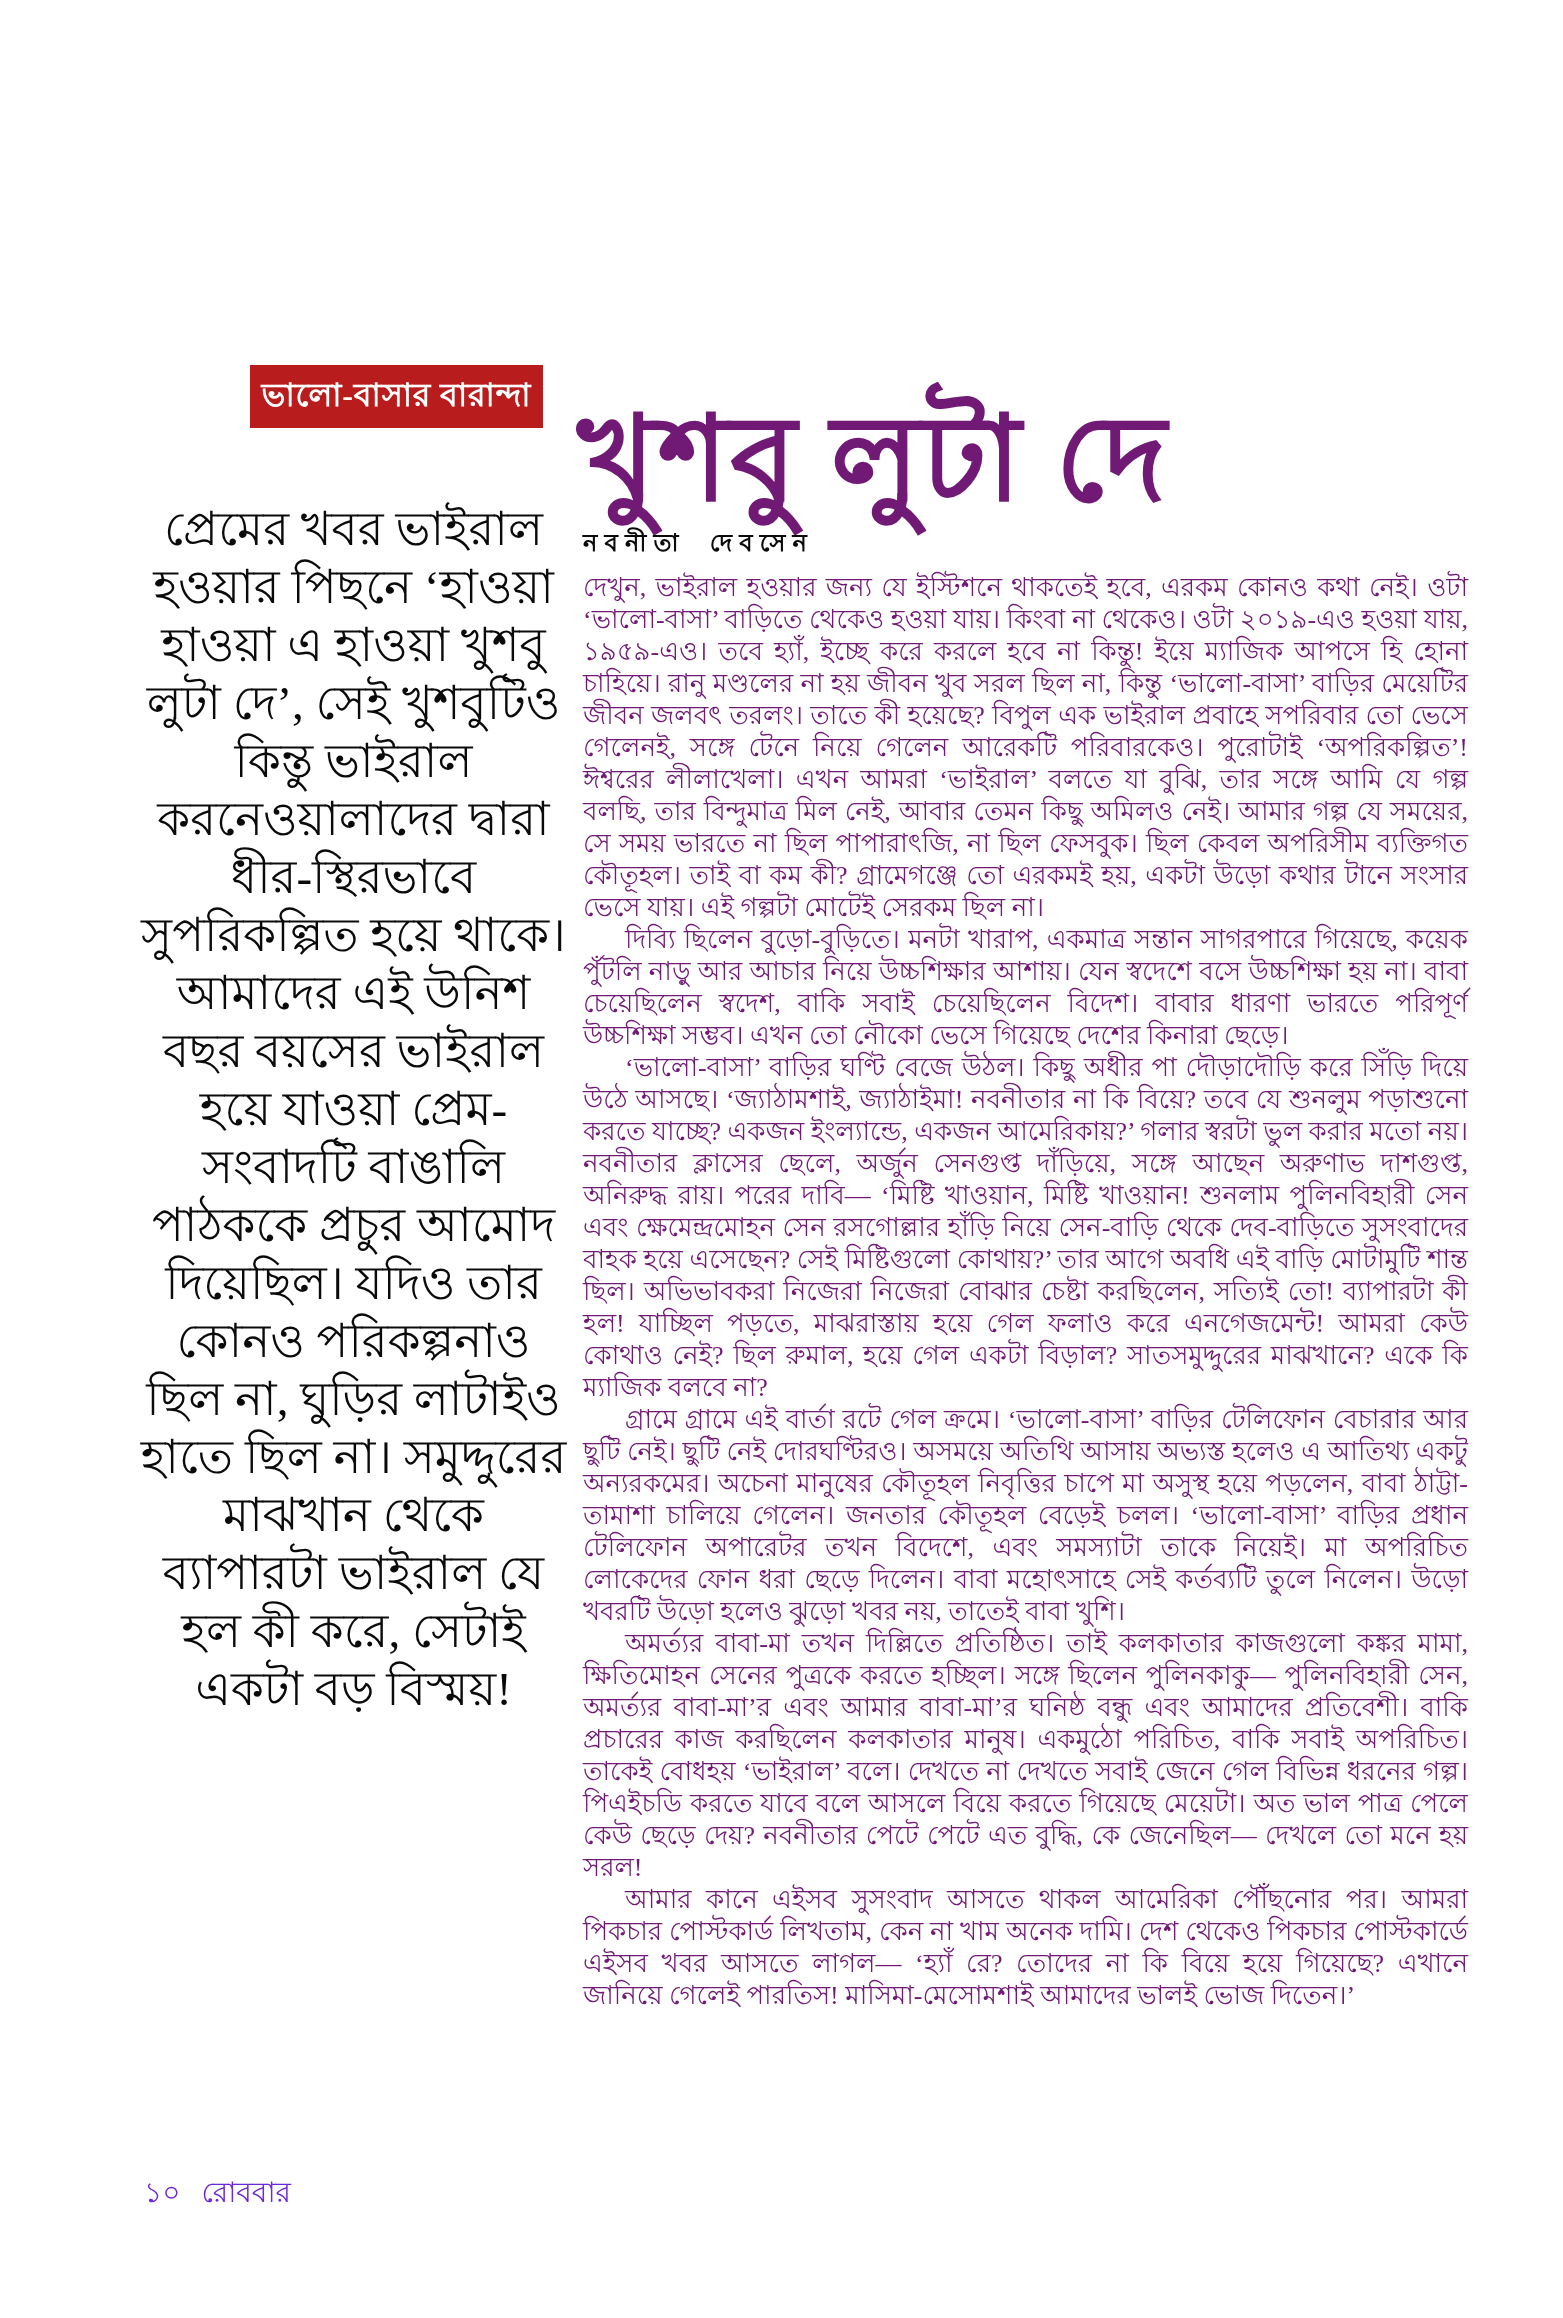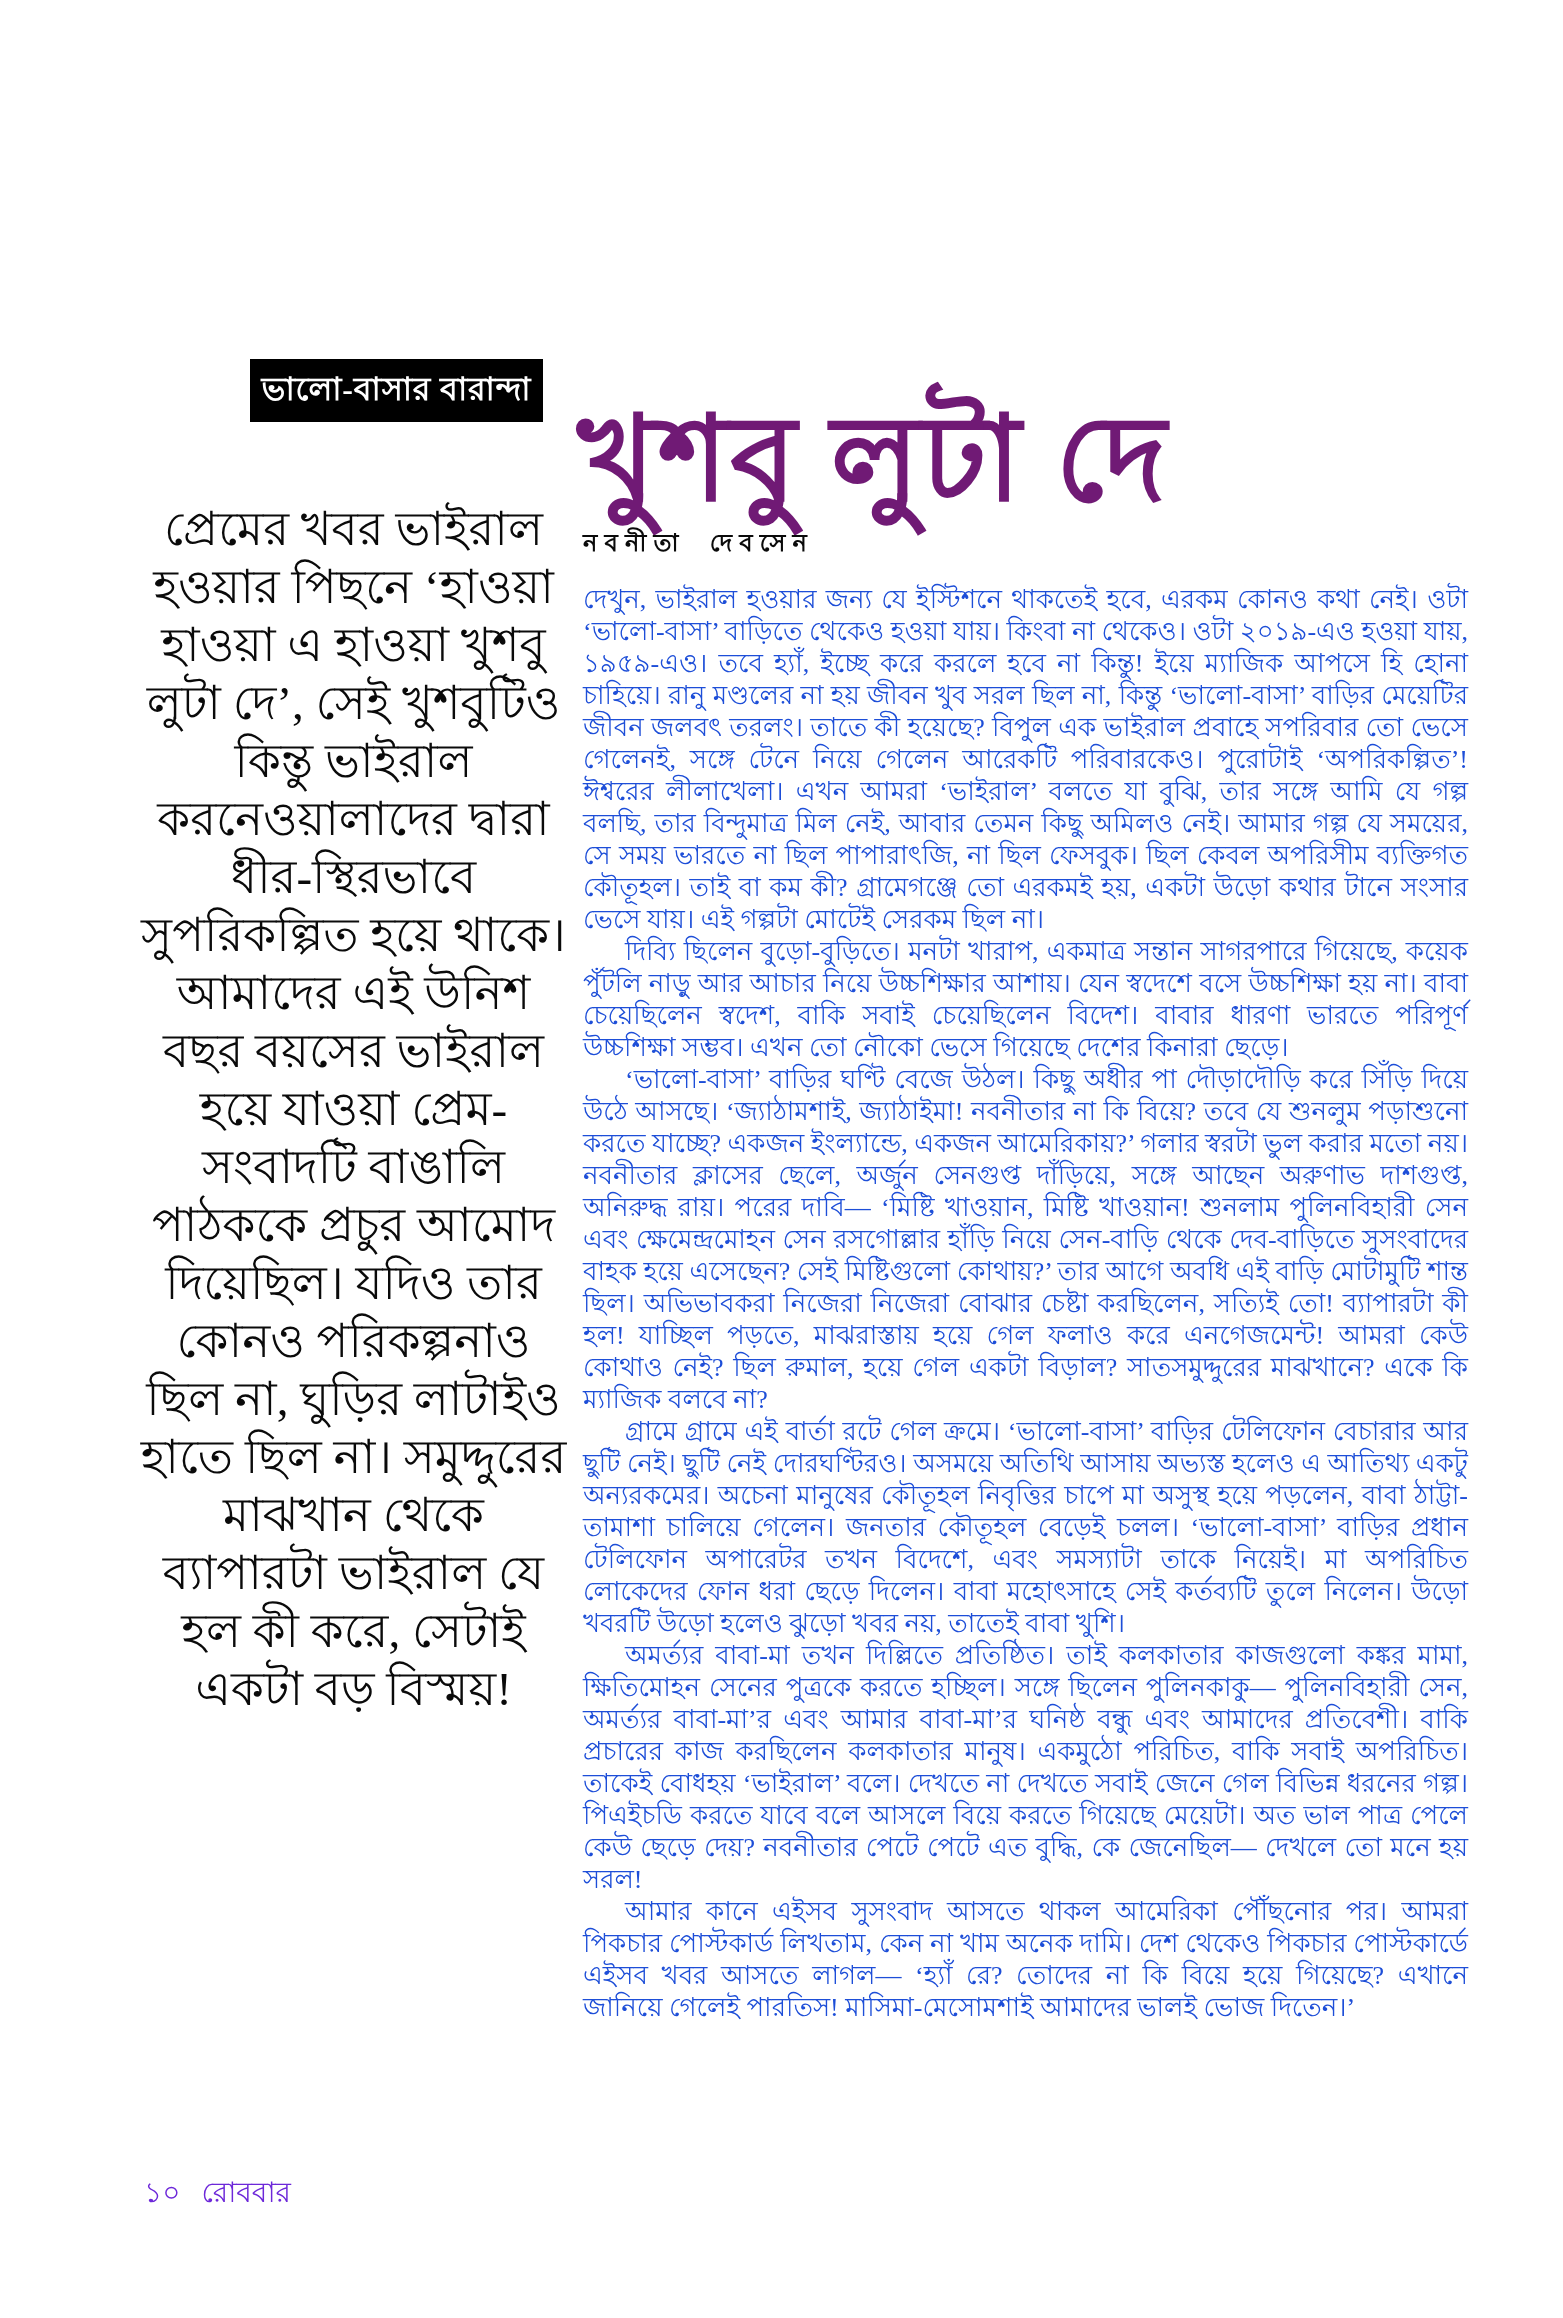--- a/index.html
+++ b/index.html
@@ -60,26 +60,26 @@
     top: 500px;
     width: 433px;
     text-align: center;
     font-size: 47px;
     line-height: 58px;
     color: #0a0a0a;
   }
   .article-body {
     position: absolute;
     left: 583px;
-    top: 584px;
+    top: 572px;
     width: 885px;
     font-size: 26px;
     line-height: 32px;
     text-align: justify;
-    color: #1d4ed8;
+    color: #701a75;
   }
   .article-body p {
     margin: 0;
     padding: 0;
     text-indent: 42px;
   }
   .article-body p.first {
     text-indent: 0;
   }
   .page-footer {
@@ -92,21 +92,21 @@
   }
   .page-footer .num {
     margin-right: 14px;
   }
 </style>
 </head>
 <body>
 
 <div class="page">
 
-  <div class="kicker" style="background-color: #000000;">
+  <div class="kicker" style="background-color: #b91c1c; margin-top: 6px;">
     <span>ভালো-বাসার বারান্দা</span>
   </div>
 
   <h1 class="headline">খুশবু লুটা দে</h1>
 
   <div class="author">নবনীতা দেবসেন</div>
 
   <div class="pull-quote">প্রেমের খবর ভাইরাল হওয়ার পিছনে ‘হাওয়া হাওয়া এ হাওয়া খুশবু লুটা দে’, সেই খুশবুটিও কিন্তু ভাইরাল করনেওয়ালাদের দ্বারা ধীর-স্থিরভাবে সুপরিকল্পিত হয়ে থাকে। আমাদের এই উনিশ বছর বয়সের ভাইরাল হয়ে যাওয়া প্রেম-সংবাদটি বাঙালি পাঠককে প্রচুর আমোদ দিয়েছিল। যদিও তার কোনও পরিকল্পনাও ছিল না, ঘুড়ির লাটাইও হাতে ছিল না। সমুদ্দুরের মাঝখান থেকে ব্যাপারটা ভাইরাল যে হল কী করে, সেটাই একটা বড় বিস্ময়!</div>
 
   <div class="article-body">

